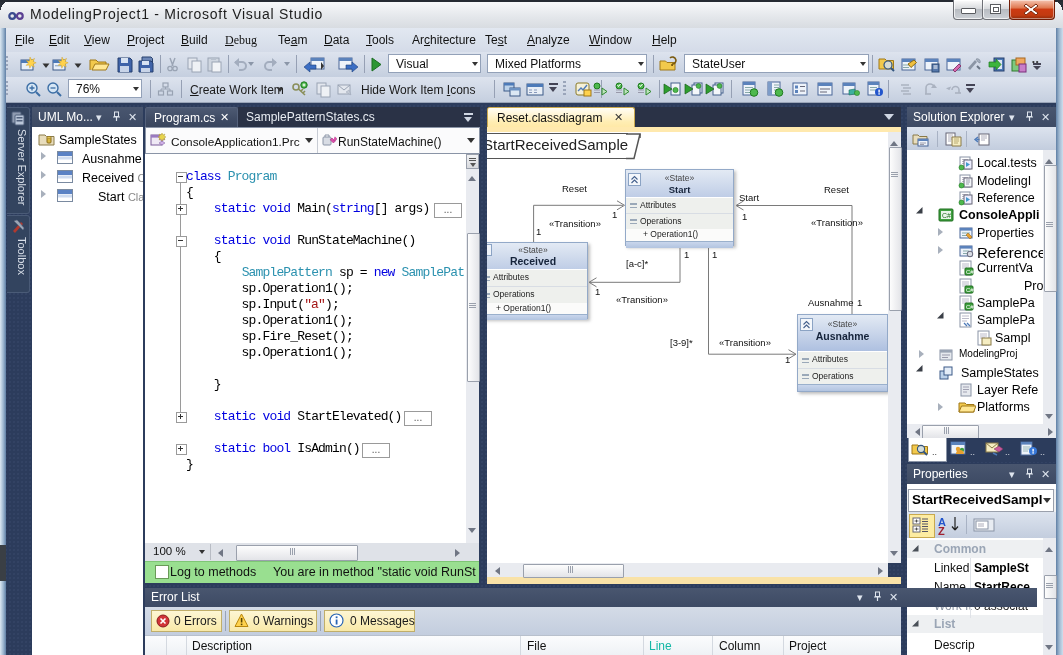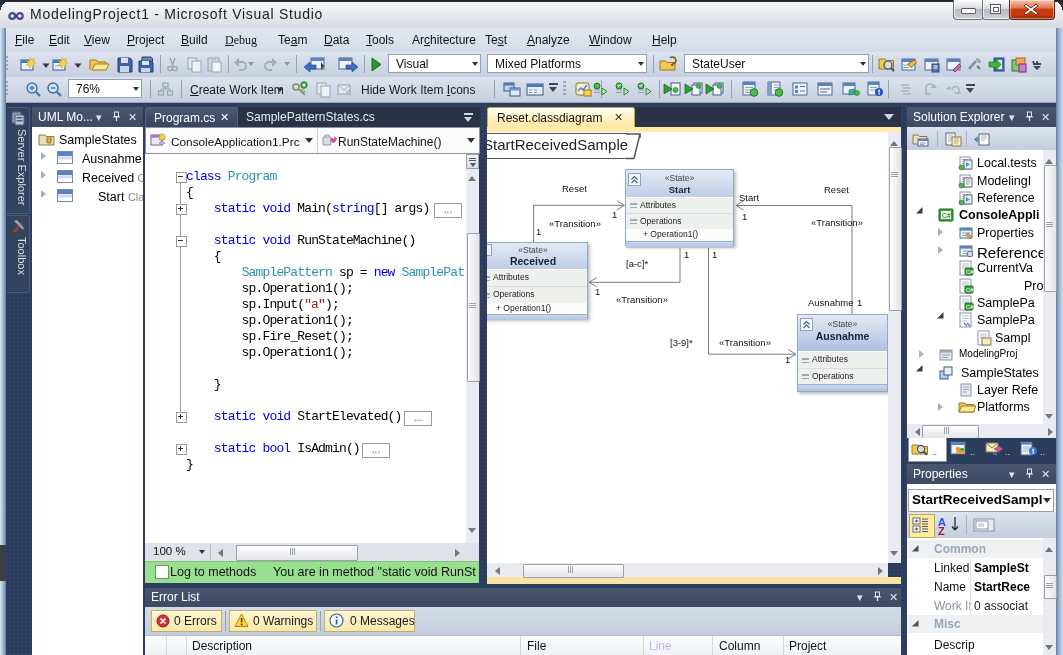--- a/index.html
+++ b/index.html
@@ -839,31 +839,31 @@
 <div class="abs" style="left:934px;top:561px;font-size:12px;color:#111;">Linked</div>
 <div class="abs" style="left:974px;top:561px;font-size:12px;font-weight:bold;color:#000;">SampleSt</div>
 <div class="abs" style="left:934px;top:580px;font-size:12px;color:#111;">Name</div>
 <div class="abs" style="left:974px;top:580px;font-size:12px;font-weight:bold;color:#000;">StartRece</div>
 <div class="abs" style="left:934px;top:599px;font-size:12px;color:#8a94a2;">Work It</div>
 <div class="abs" style="left:974px;top:599px;font-size:12px;color:#222;">0 associat</div>
 <div class="abs" style="left:907px;top:615px;width:136px;height:18px;background:#eef0f2;"></div>
 <svg class="abs" style="left:912px;top:620px;" width="7" height="7" viewBox="0 0 7 7">
     <path d="M6.5 0 V6.5 H0z" fill="#4a5058"></path>
   </svg>
-<div class="abs" style="left:934px;top:617px;font-size:12px;font-weight:bold;color:#9aa5b5;">Misc</div>
+<div class="abs" style="left:934px;top:617px;font-size:12px;font-weight:bold;color:#9aa5b5;">List</div>
 <div class="abs" style="left:934px;top:638px;font-size:12px;color:#111;">Descrip</div>
 <div class="abs" style="left:970px;top:558px;width:1px;height:60px;background:#e0e3e8;"></div>
 
 <div class="abs vscroll" style="left:1043px;top:538px;width:13px;height:117px;"></div>
 <div class="abs" style="left:1045px;top:543px;width:0;height:0;border:4px solid transparent;border-bottom:5px solid #707684;"></div>
 <div class="abs thumb" style="left:1044px;top:575px;width:11px;height:22px;"></div>
 <div class="abs" style="left:1046px;top:583px;width:7px;height:5px;background:repeating-linear-gradient(#9aa0ac 0 1px,transparent 1px 2px);"></div>
 <div class="abs" style="left:1045px;top:645px;width:0;height:0;border:4px solid transparent;border-top:5px solid #707684;"></div>
 
-<div class="abs tw-title" style="left:145px;top:588px;width:756px;height:19px;">
+<div class="abs tw-title" style="left:145px;top:588px;width:892px;height:19px;">
   <div class="abs" style="left:6px;top:2px;">Error List</div>
   <div class="tw-icons" style="left:712px;top:3px;">▾</div>
   <div class="tw-icons" style="left:728px;top:3px;"><svg width="9" height="11" viewBox="0 0 9 11">
         <rect x="2.5" y="1" width="4" height="4.5" fill="none" stroke="#dfe5ee"></rect>
         <path d="M1 6 h7 M4.5 6 v4" stroke="#dfe5ee" stroke-width="1.2" fill="none"></path>
       </svg></div>
   <div class="tw-icons" style="left:744px;top:3px;">✕</div>
 </div>
 <div class="abs" style="left:145px;top:607px;width:756px;height:28px;background:linear-gradient(#d4dbe7,#c3cdde);"></div>
 <div class="abs" style="left:151px;top:610px;width:71px;height:22px;background:linear-gradient(#fdf6d4,#f9e9a8);border:1px solid #c0ae6a;box-sizing:border-box;"></div>
@@ -890,17 +890,17 @@
   </svg>
 <div class="abs" style="left:350px;top:614px;font-size:12px;color:#1a1a1a;">0 Messages</div>
 
 <div class="abs" style="left:145px;top:635px;width:756px;height:20px;background:linear-gradient(#fbfcfd,#eef1f5);border-top:1px solid #b8c0cc;"></div>
 <div class="abs" style="left:166px;top:636px;width:1px;height:19px;background:#d4d9e0;"></div>
 <div class="abs" style="left:186px;top:636px;width:1px;height:19px;background:#d4d9e0;"></div>
 <div class="abs" style="left:192px;top:639px;font-size:12px;color:#111;">Description</div>
 <div class="abs" style="left:520px;top:636px;width:1px;height:19px;background:#d4d9e0;"></div>
 <div class="abs" style="left:527px;top:639px;font-size:12px;color:#111;">File</div>
 <div class="abs" style="left:643px;top:636px;width:1px;height:19px;background:#d4d9e0;"></div>
-<div class="abs" style="left:649px;top:639px;font-size:12px;color:#c4b5fd;">Line</div>
+<div class="abs" style="left:649px;top:639px;font-size:12px;color:#14b8a6;">Line</div>
 <div class="abs" style="left:712px;top:636px;width:1px;height:19px;background:#d4d9e0;"></div>
 <div class="abs" style="left:719px;top:639px;font-size:12px;color:#111;">Column</div>
 <div class="abs" style="left:783px;top:636px;width:1px;height:19px;background:#d4d9e0;"></div>
 <div class="abs" style="left:789px;top:639px;font-size:12px;color:#111;">Project</div>
 
 </body></html>

